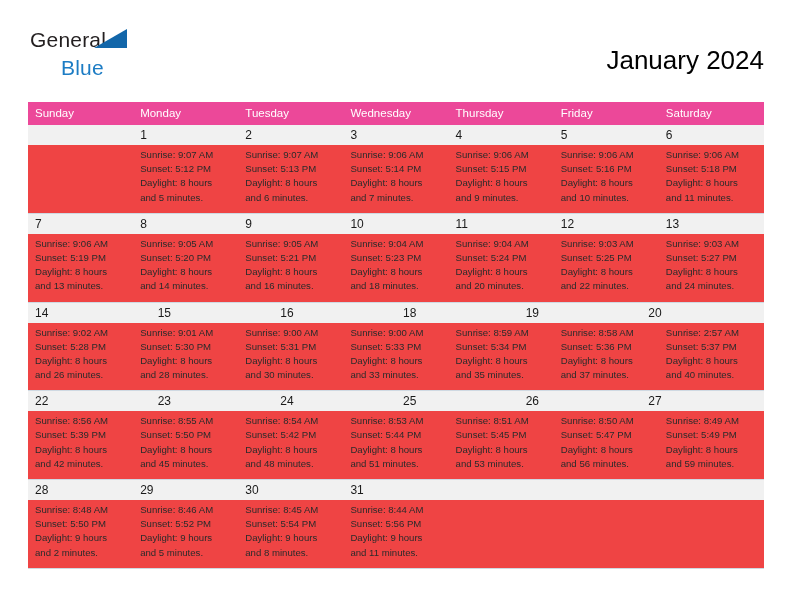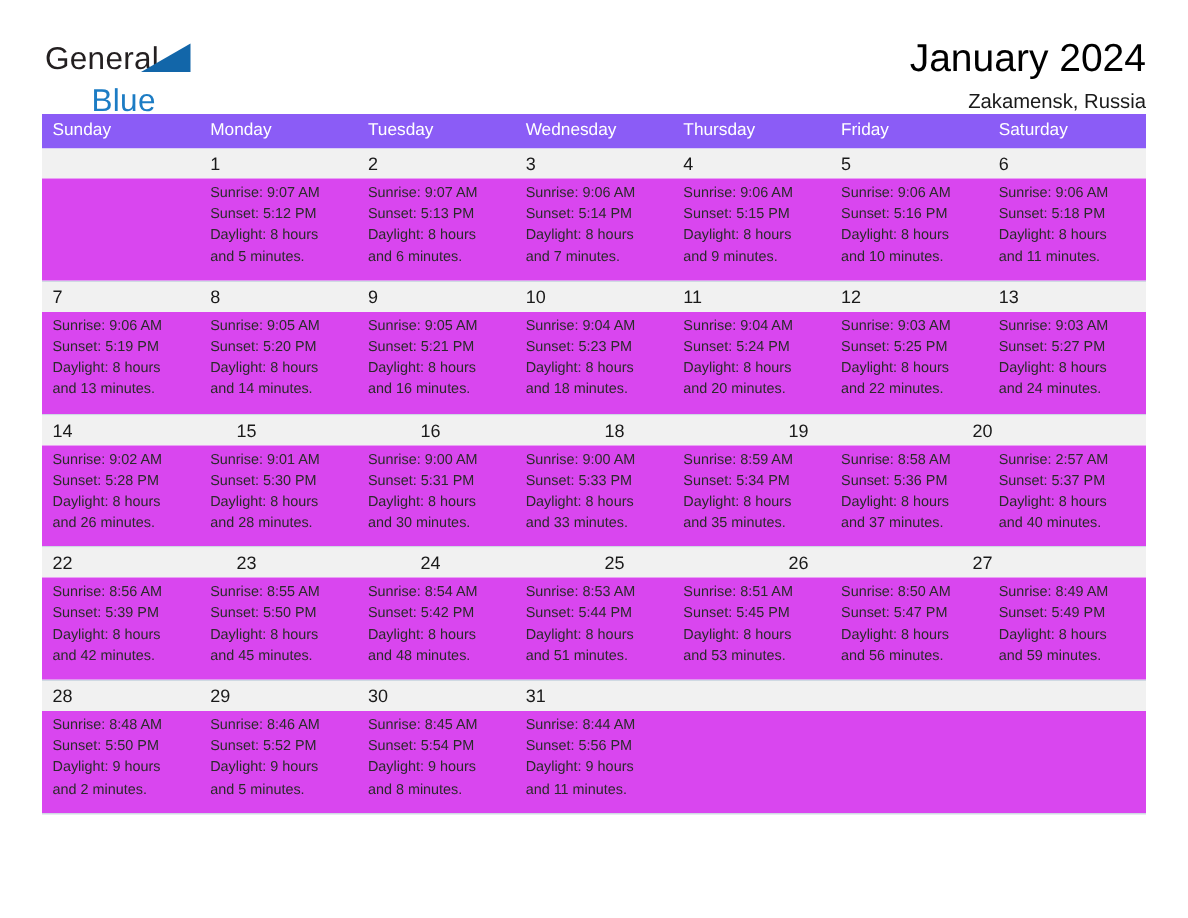--- a/index.html
+++ b/index.html
@@ -78,42 +78,43 @@
     margin-top: 6px;
     white-space: nowrap;
   }
 
   
   .calendar {
     width: 736px;
   }
   .dow-row {
     display: flex;
-    background: #8b5cf6;
+    background: #ec4899;
+    margin-top: 26px;
   }
   .dow {
     flex: 1 1 0;
     color: #ffffff;
     font-size: 11.5px;
     padding: 5px 0 6px 7px;
     box-sizing: border-box;
   }
   .week {
     border-bottom: 1px solid #cfd9e2;
   }
   .week:first-of-type {
     border-top: none;
   }
   .week-nums {
     display: flex;
     background: #f1f1f1;
   }
   .week-body {
     display: flex;
-    background: #d946ef;
+    background: #ef4444;
   }
   .num-cell {
     flex: 1 1 0;
     box-sizing: border-box;
     padding: 3px 0 3px 7px;
     font-size: 12px;
     color: #1a1a1a;
     min-height: 17px;
   }
   .info-cell {
@@ -135,21 +136,20 @@
 <div class="page">
 
   <div class="top">
     <div class="brand">
       <span class="brand-general">General</span>
       <span class="brand-triangle"></span>
       <span class="brand-blue">Blue</span>
     </div>
     <div class="titles">
       <div class="cal-title">January 2024</div>
-      <div class="cal-subtitle">Zakamensk, Russia</div>
     </div>
   </div>
 
   <div class="calendar">
 
     <div class="dow-row">
       <div class="dow">Sunday</div>
       <div class="dow">Monday</div>
       <div class="dow">Tuesday</div>
       <div class="dow">Wednesday</div>

